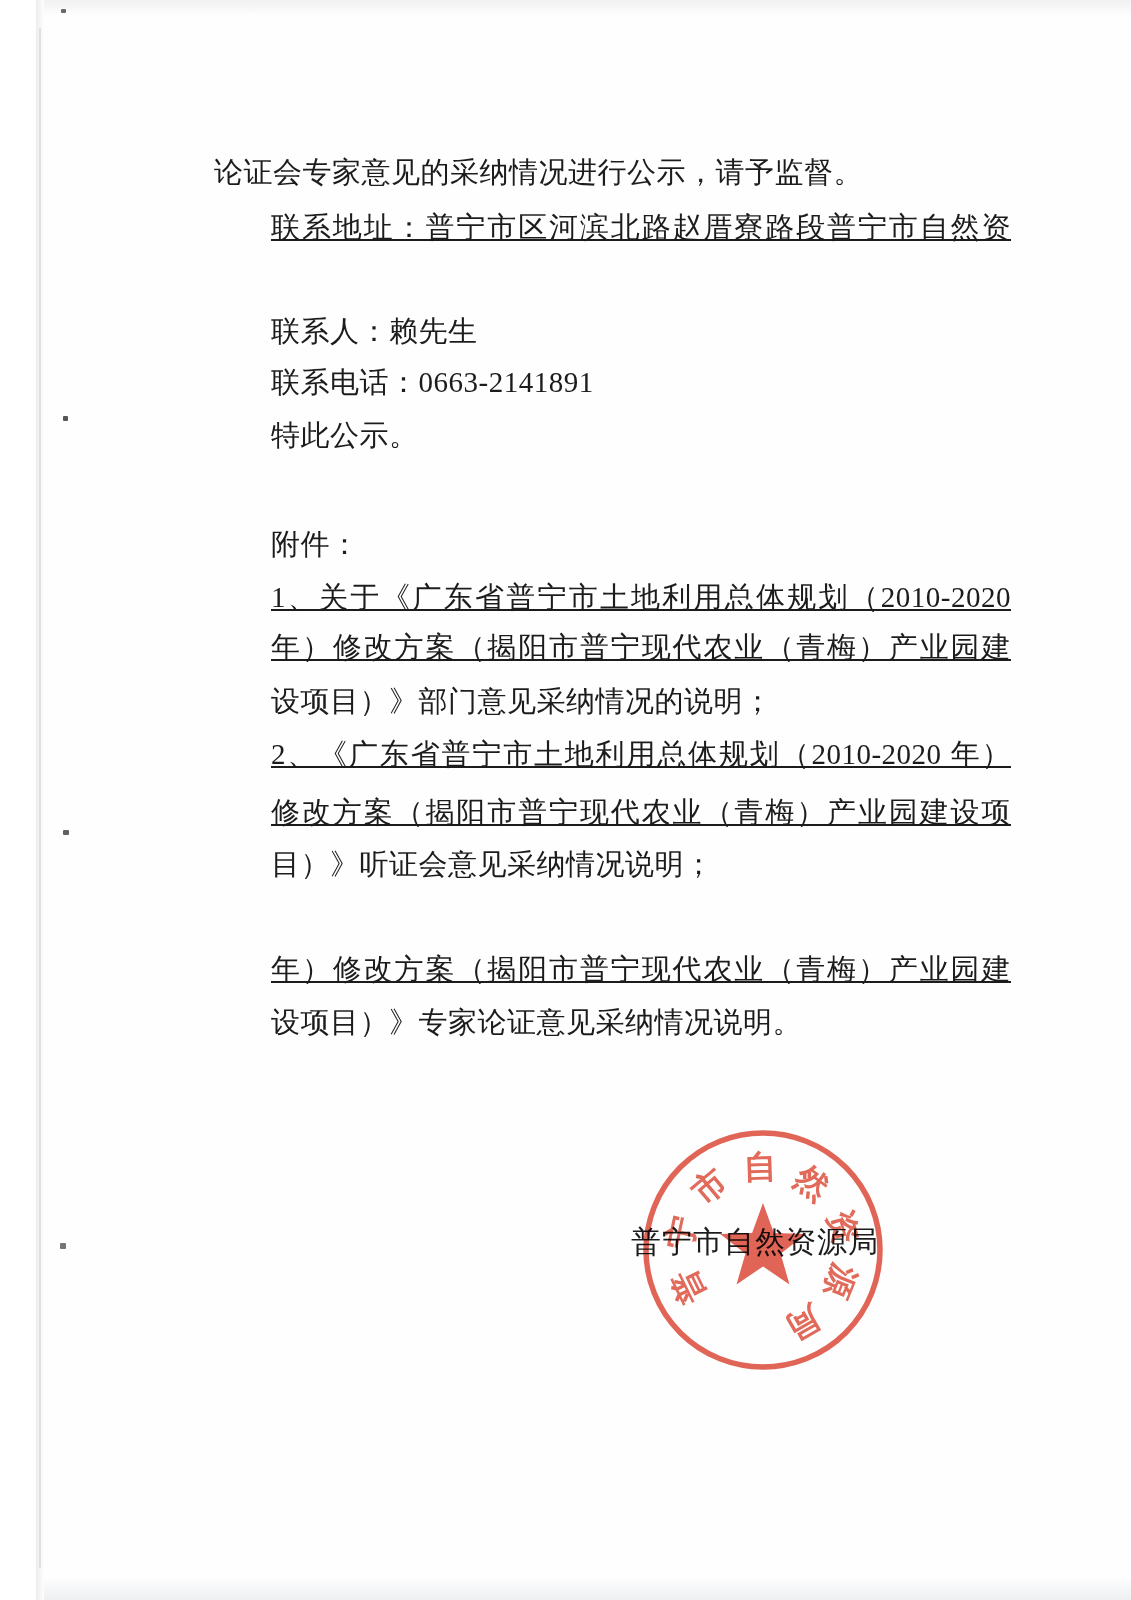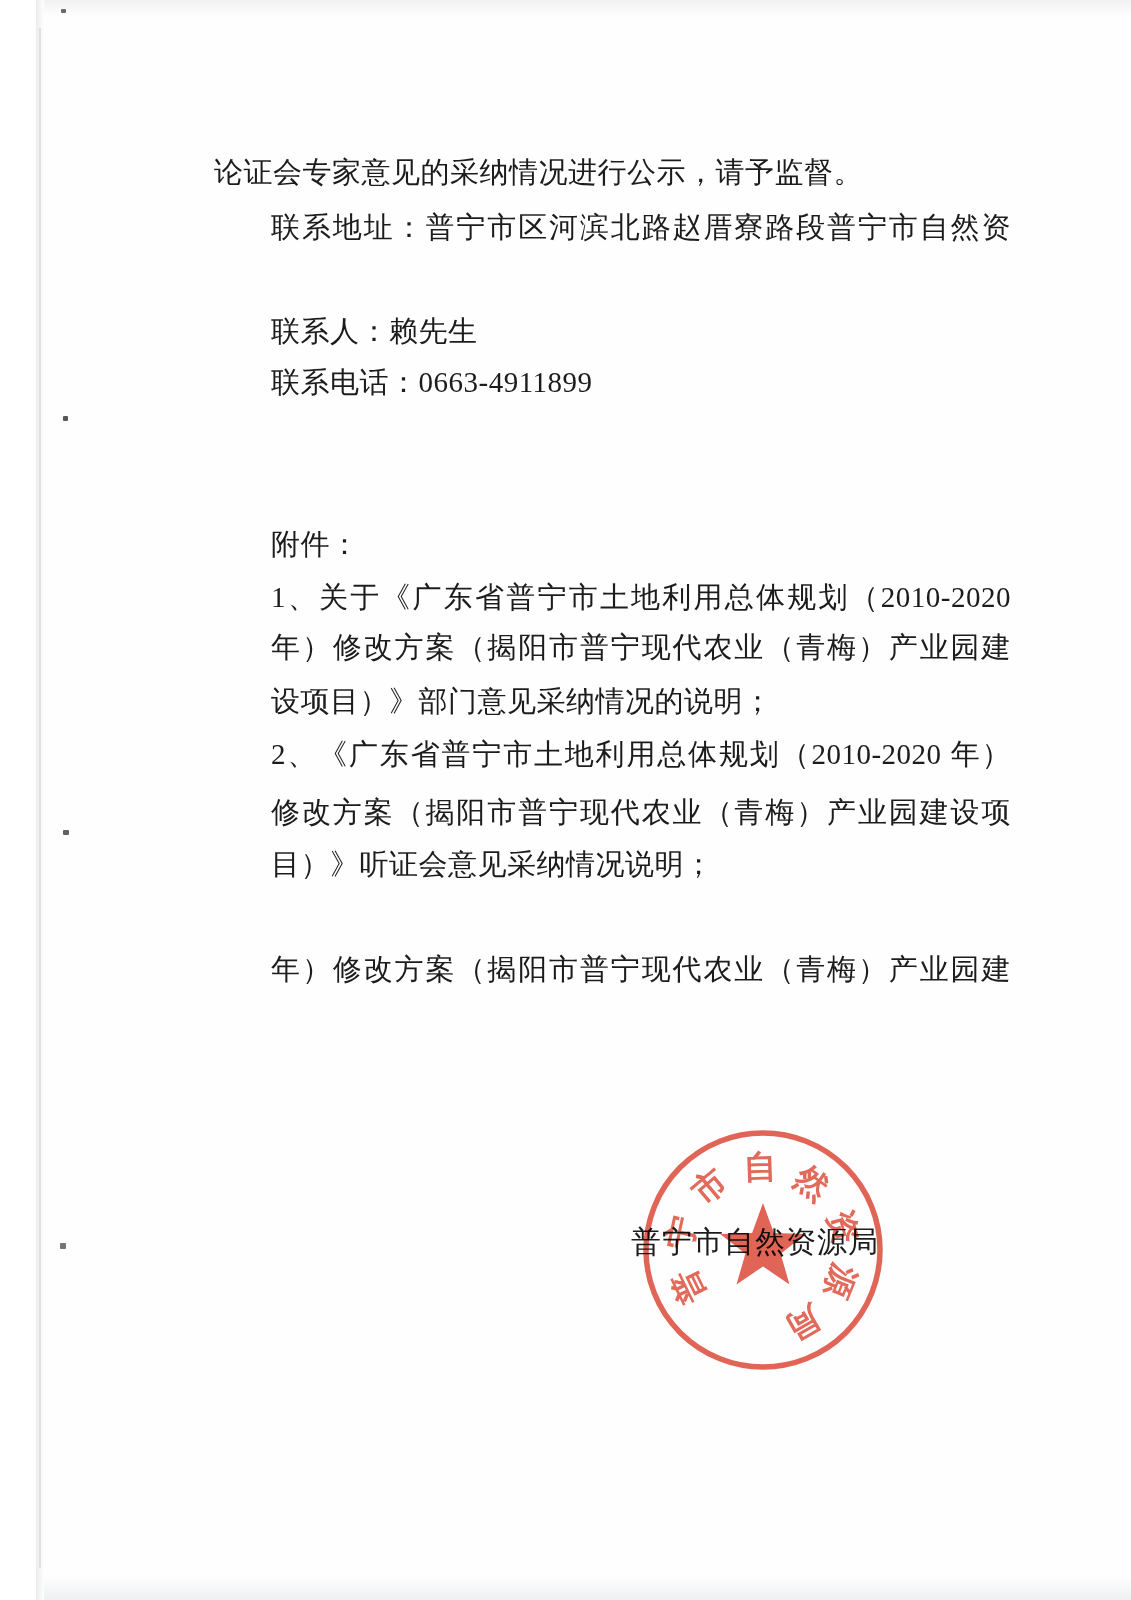--- a/index.html
+++ b/index.html
@@ -28,21 +28,21 @@
   .speck-c { left:27px; top:830px;  width:6px; height:5px; opacity:.8; }
   .speck-d { left:24px; top:1243px; width:6px; height:6px; opacity:.7; }
 
   
   .line {
     position:absolute;
     font-size:29px; line-height:1.15; letter-spacing:0.5px;
     white-space:nowrap;
   }
   .line.just {
-    white-space:normal; text-align:justify;
+    white-space:normal; text-align:justify;text-decoration:underline;
   }
   .line.just::after { content:""; display:inline-block; width:100%; height:0; }
 
   
   .sig-org  { position:absolute; left:595px; top:1222px; font-size:30px; letter-spacing:1px;
               mix-blend-mode:multiply; white-space:nowrap;text-align:center; }
   .sig-date { position:absolute; left:586px; top:1277px; font-size:30px; letter-spacing:0.5px;
               mix-blend-mode:multiply; white-space:nowrap; }
 
   
@@ -61,30 +61,32 @@
   <div class="scan-left-strip"></div>
   <div class="scan-left-line"></div>
   <div class="speck speck-a"></div>
   <div class="speck speck-b"></div>
   <div class="speck speck-c"></div>
   <div class="speck speck-d"></div>
 
   <div class="line" style="top:156px;left:178px;width:800px">论证会专家意见的采纳情况进行公示，请予监督。</div>
   <div class="line just" style="top:211px;left:235px;width:740px">联系地址：普宁市区河滨北路赵厝寮路段普宁市自然资</div>
   <div class="line" style="top:315px;left:235px;width:520px">联系人：赖先生</div>
-  <div class="line" style="top:366px;left:235px;width:560px">联系电话：0663-4911899</div>
+  <div class="line" style="top:366px;left:235px;width:560px">联系电话：0663-2141891</div>
+  <div class="line" style="top:419px;left:235px;width:400px">特此公示。</div>
 
   <div class="line" style="top:528px;left:235px;width:300px">附件：</div>
   <div class="line just" style="top:581px;left:235px;width:740px">1、关于《广东省普宁市土地利用总体规划（2010-2020</div>
   <div class="line just" style="top:631px;left:235px;width:740px">年）修改方案（揭阳市普宁现代农业（青梅）产业园建</div>
   <div class="line" style="top:685px;left:235px;width:640px">设项目）》部门意见采纳情况的说明；</div>
   <div class="line just" style="top:738px;left:235px;width:740px">2、《广东省普宁市土地利用总体规划（2010-2020 年）</div>
   <div class="line" style="top:848px;left:235px;width:640px">目）》听证会意见采纳情况说明；</div>
   <div class="line just" style="top:796px;left:235px;width:740px">修改方案（揭阳市普宁现代农业（青梅）产业园建设项</div>
   <div class="line just" style="top:953px;left:235px;width:740px">年）修改方案（揭阳市普宁现代农业（青梅）产业园建</div>
+  <div class="line" style="top:1006px;left:235px;width:660px">设项目）》专家论证意见采纳情况说明。</div>
 
   <div class="seal">
     <svg width="260" height="262" viewBox="0 0 260 262">
       <circle cx="130" cy="132" r="117" fill="none" stroke="var(--seal)" stroke-width="5.5" opacity="0.85"></circle>
       <g transform="translate(130,130)">
         <polygon fill="var(--seal)" opacity="0.85" points="0,-45 10.9,-15 42.8,-13.9 17.6,5.7 26.5,36.4 0,18.5 -26.5,36.4 -17.6,5.7 -42.8,-13.9 -10.9,-15"></polygon>
       </g>
       <g fill="var(--seal)" opacity="0.82" font-size="33" text-anchor="middle">
         <text x="130" y="60" transform="rotate(-116 130 132)">普</text>
         <text x="130" y="60" transform="rotate(-78 130 132)">宁</text>

